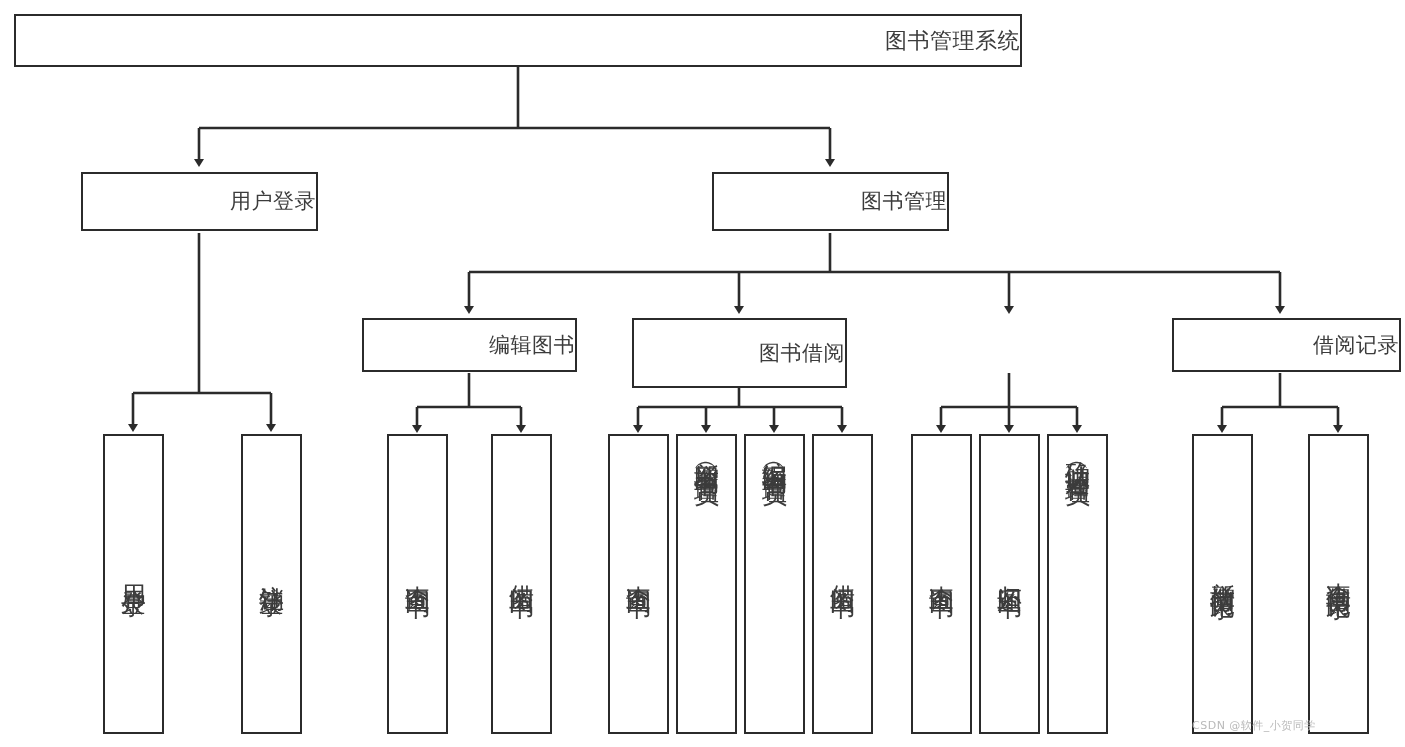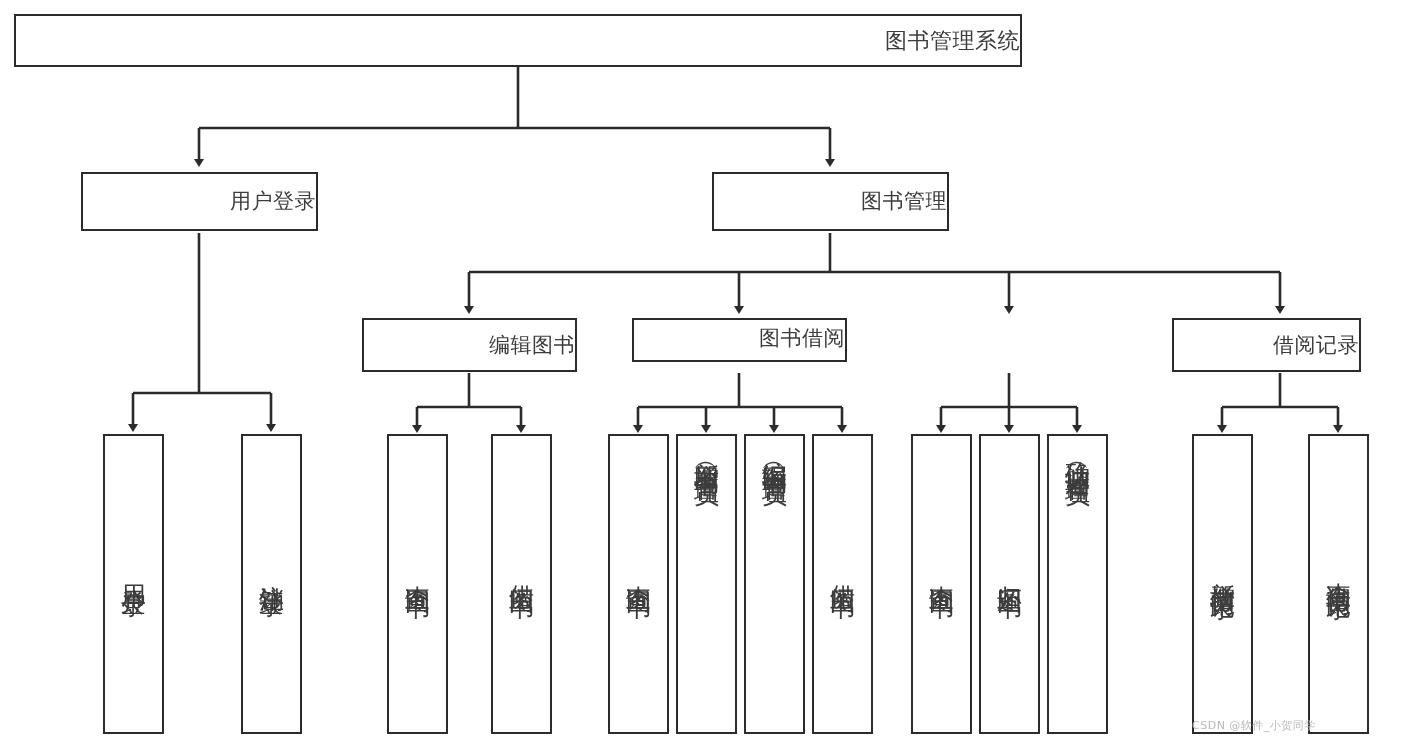--- a/index.html
+++ b/index.html
@@ -142,24 +142,24 @@
   <div class="node horiz" style="left:81px; top:172px; width:237px; height:59px;">
     <span class="label">用户登录</span>
   </div>
   <div class="node horiz" style="left:712px; top:172px; width:237px; height:59px;">
     <span class="label">图书管理</span>
   </div>
 
   <div class="node horiz" style="left:362px; top:318px; width:215px; height:54px;">
     <span class="label">编辑图书</span>
   </div>
-  <div class="node horiz" style="left:632px; top:318px; width:215px; height:44px;font-family:Liberation Mono, monospace;">
+  <div class="node horiz" style="left:632px; top:318px; width:215px; height:70px;">
     <span class="label">图书借阅</span>
   </div>
-  <div class="node horiz" style="left:1172px; top:318px; width:189px; height:54px;padding-left:29px;">
+  <div class="node horiz" style="left:1172px; top:318px; width:229px; height:54px;padding-left:29px;">
     <span class="label">借阅记录</span>
   </div>
 
   <div class="node vert mid" style="left:103px; top:434px; width:61px; height:300px;">
     <span class="label">用户登录</span>
   </div>
   <div class="node vert mid" style="left:241px; top:434px; width:61px; height:300px;">
     <span class="label">注销登录</span>
   </div>
 

